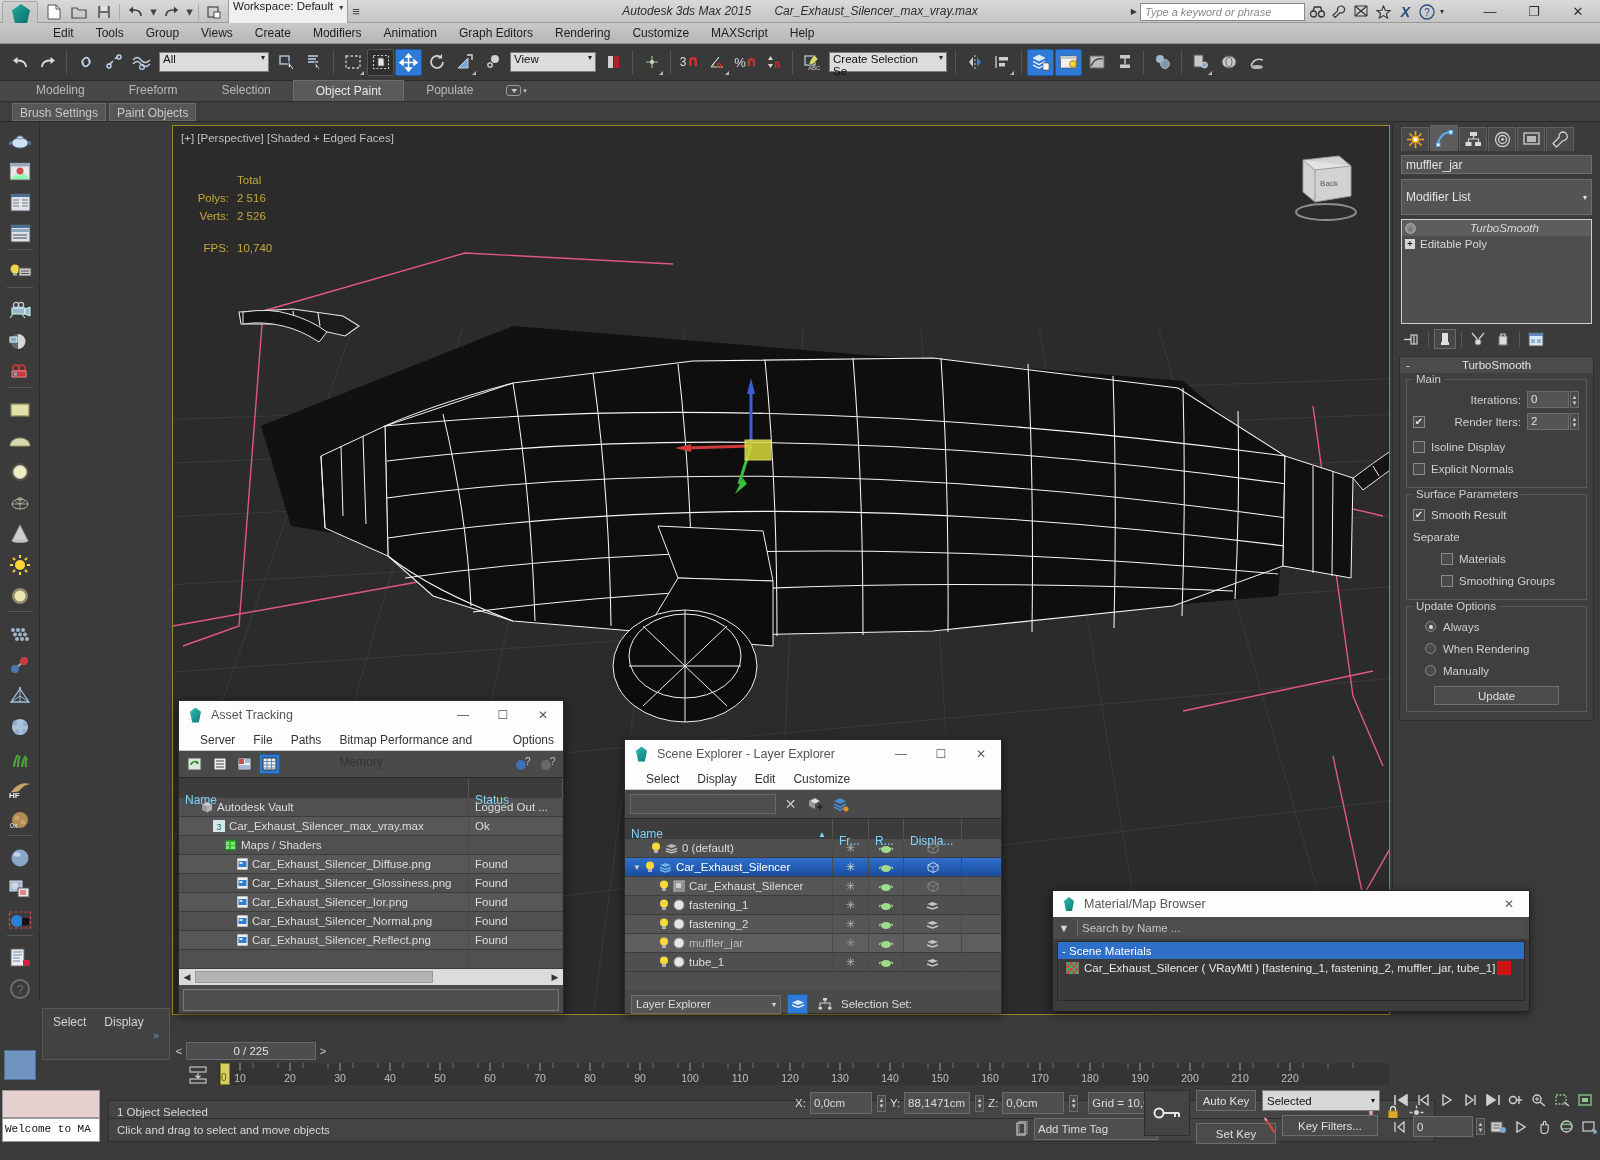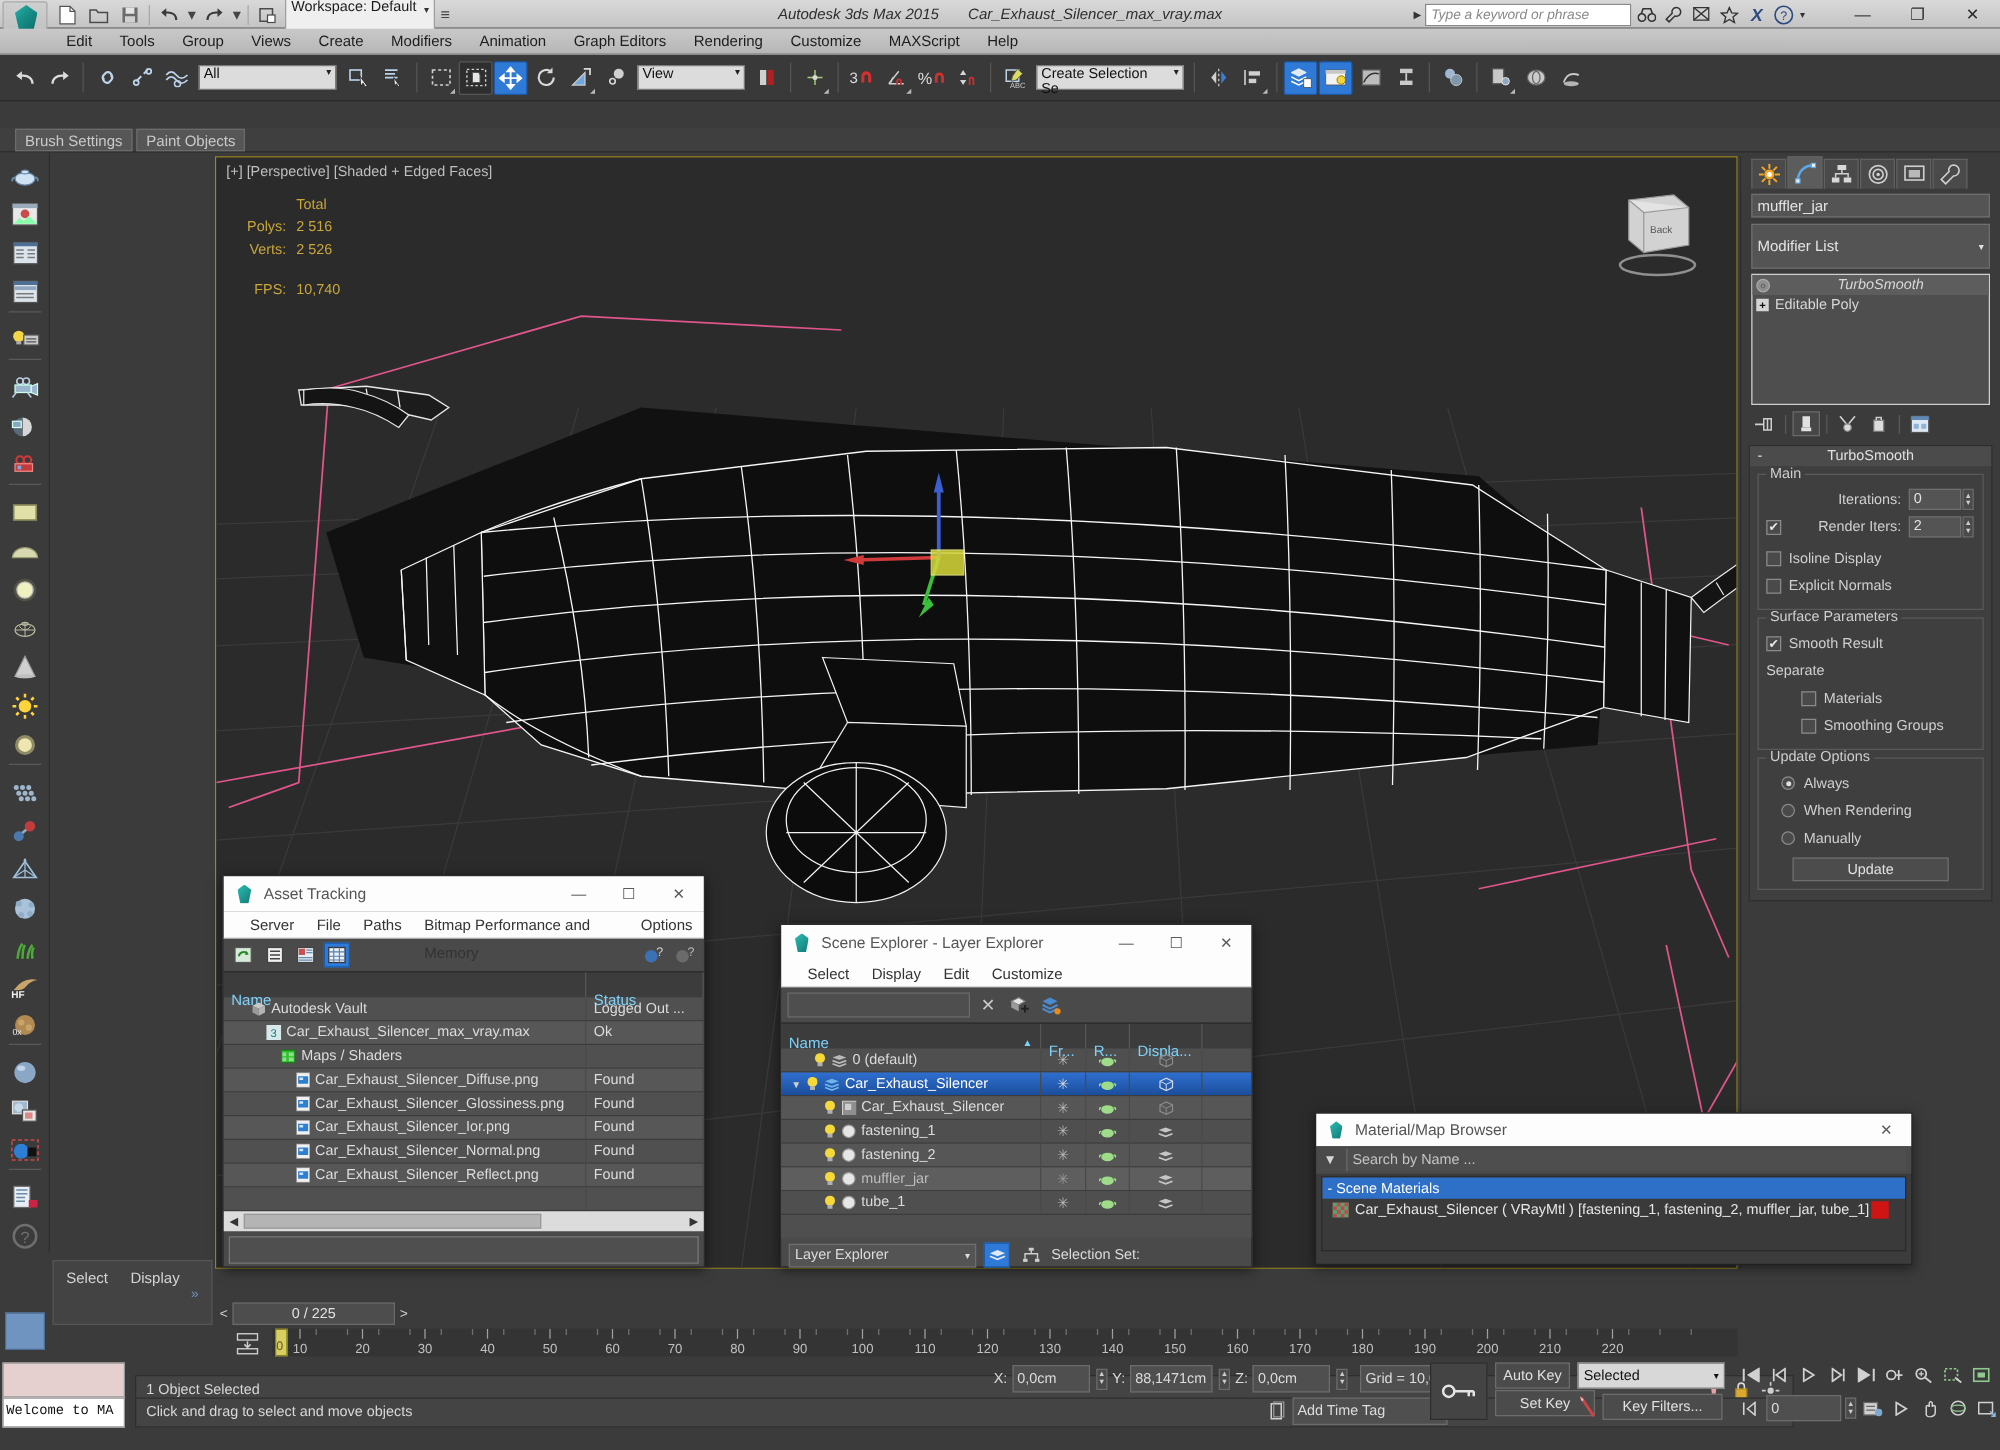--- a/index.html
+++ b/index.html
@@ -100,21 +100,21 @@
      font-size:16px; color:#cdcdcd; border-radius:2px; position:relative;}
   .lsep { width:26px; height:1px; background:#5a5a5a; margin:3px auto; }
   .leftexp { position:absolute; left:10px; top:1010px; width:20px; height:24px; background:#4a4a4a;
      border:1px solid #666; display:flex; align-items:center; justify-content:center; color:#ddd; font-size:9px;}
 
   
   .viewport { position:absolute; left:172px; top:125px; width:1218px; height:890px;
      background:#2b2b2b; border:1px solid #9b8820; overflow:hidden; }
   .vpstats { position:absolute; left:8px; top:4px; color:#c8a63a; font-size:11.5px; line-height:16px;}
   .vplabel { color:#bfbfbf; font-size:11.5px; }
-  .statgrid { margin-top:8px; font-size:11.5px; color:#c8a63a; }
+  .statgrid { margin-top:24px; font-size:11.5px; color:#c8a63a; }
   .statgrid td { padding:0 6px 0 0; font-size:11.5px; color:#c8a63a;}
   .statgrid td.lbl { text-align:right; width:52px; }
   .viewcube { position:absolute; right:36px; top:24px; width:72px; height:72px; }
   .gridwrap { position:absolute; left:0; top:0; width:1218px; height:890px; }
 
   
   .cmdpanel { position:absolute; left:1392px; top:125px; width:208px; height:890px; background:#3b3b3b;
      border-left:1px solid #2c2c2c; }
   .cptabs { display:flex; height:26px; padding-left:8px; gap:1px; background:#3b3b3b; align-items:flex-end;}
   .cptab { width:28px; height:24px; background:#4a4a4a; border:1px solid #606060; border-bottom:none;
@@ -557,20 +557,31 @@
         </svg>
     </div>
     <div class="tbbtn">
       <svg width="18" height="16" viewBox="0 0 18 16">
           <path d="M3 12q3-9 12-6" fill="none" stroke="#c9c9c9" stroke-width="1.5"></path>
           <ellipse cx="9" cy="13" rx="6" ry="2" fill="#b5b5b5"></ellipse>
         </svg>
     </div>
   </div>
 
+  <div class="ribbon">
+    <div class="rtab">Modeling</div>
+    <div class="rtab">Freeform</div>
+    <div class="rtab">Selection</div>
+    <div class="rtab sel">Object Paint</div>
+    <div class="rtab">Populate</div>
+    <div class="rdrop">
+      <div class="pill"></div>
+      <span style="font-size:7px;color:#c0c0c0">▾</span>
+    </div>
+  </div>
   <div class="ribbon2">
     <div class="r2tab">Brush Settings</div>
     <div class="r2tab">Paint Objects</div>
   </div>
 
   <div class="leftcol">
     <div class="lslot">
         <div class="lico">
       <svg width="24" height="18" viewBox="0 0 24 18">
             <ellipse cx="12" cy="11" rx="8" ry="5" fill="#cfe2f3" stroke="#6a8aa8"></ellipse>
@@ -1794,21 +1805,21 @@
     <span class="coordbox" style="width:124px;height:22px">Add Time Tag</span>
   </div>
 
   <div style="position:absolute;left:1144px;top:1090px;width:46px;height:46px;background:#444;border:1px solid #2e2e2e;display:flex;align-items:center;justify-content:center">
     <svg width="28" height="16" viewBox="0 0 28 16">
         <circle cx="6" cy="8" r="4.5" fill="none" stroke="#e4e4e4" stroke-width="2"></circle>
         <path d="M10 8h16M22 8v4M26 8v4" stroke="#e4e4e4" stroke-width="2" fill="none"></path>
       </svg>
   </div>
 
-  <div style="position:absolute;left:1196px;top:1090px;display:flex;flex-direction:column;gap:1px">
+  <div style="position:absolute;left:1196px;top:1090px;display:flex;flex-direction:column;gap:12px">
     <div class="btnflat" style="width:60px;height:21px">Auto Key</div>
     <div class="btnflat" style="width:80px;height:21px">Set Key</div>
   </div>
 
   <div style="position:absolute;left:1262px;top:1090px;display:flex;flex-direction:column;gap:4px">
     <div class="selcombo" style="width:118px">
       <span>Selected</span>
       <span style="margin-left:auto;font-size:8px">▾</span>
     </div>
     <div style="display:flex;gap:4px;align-items:center">

